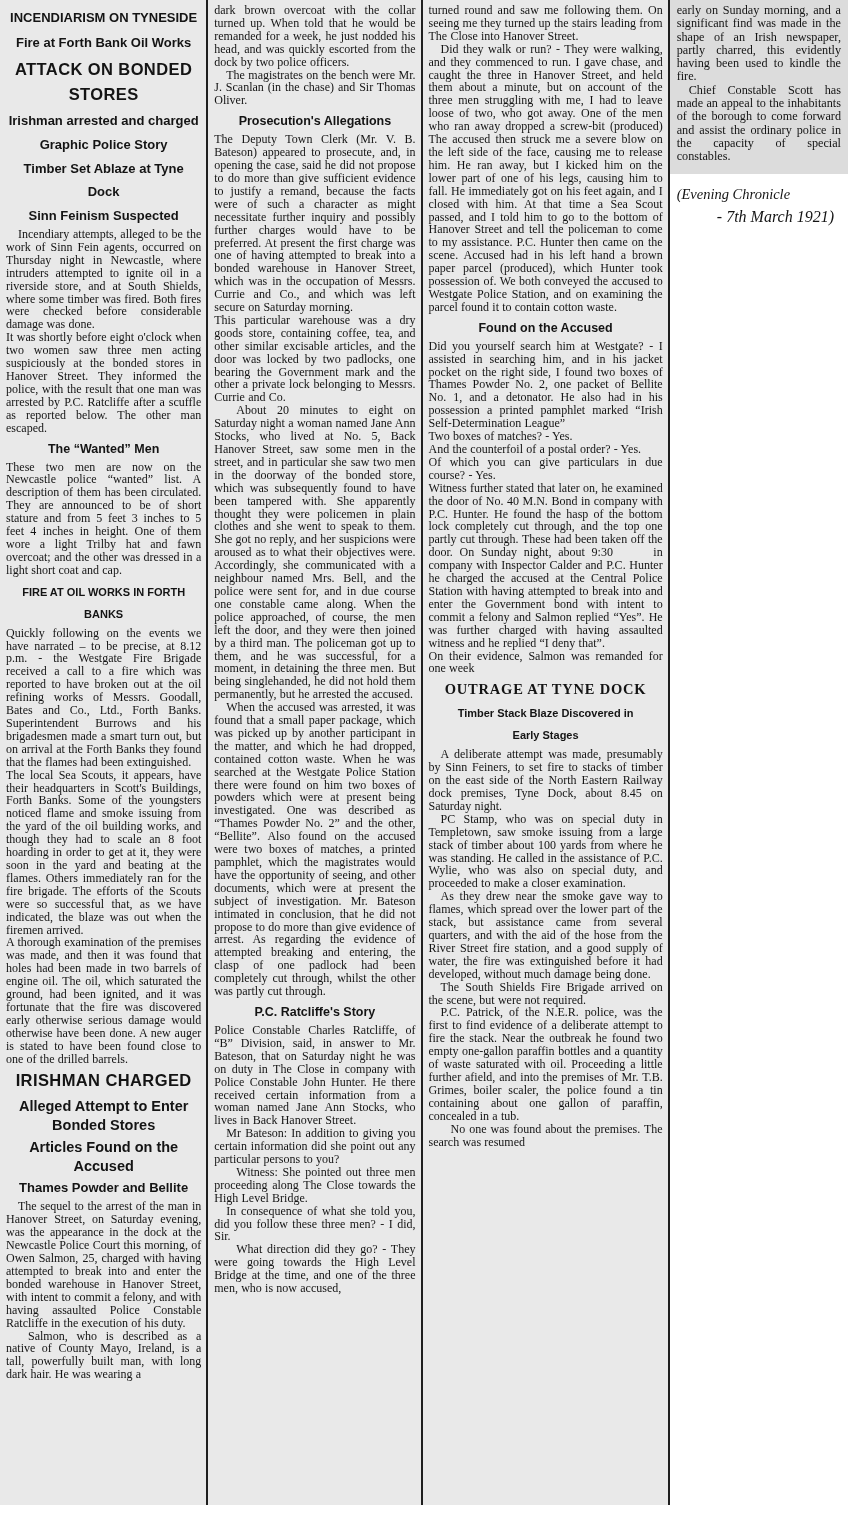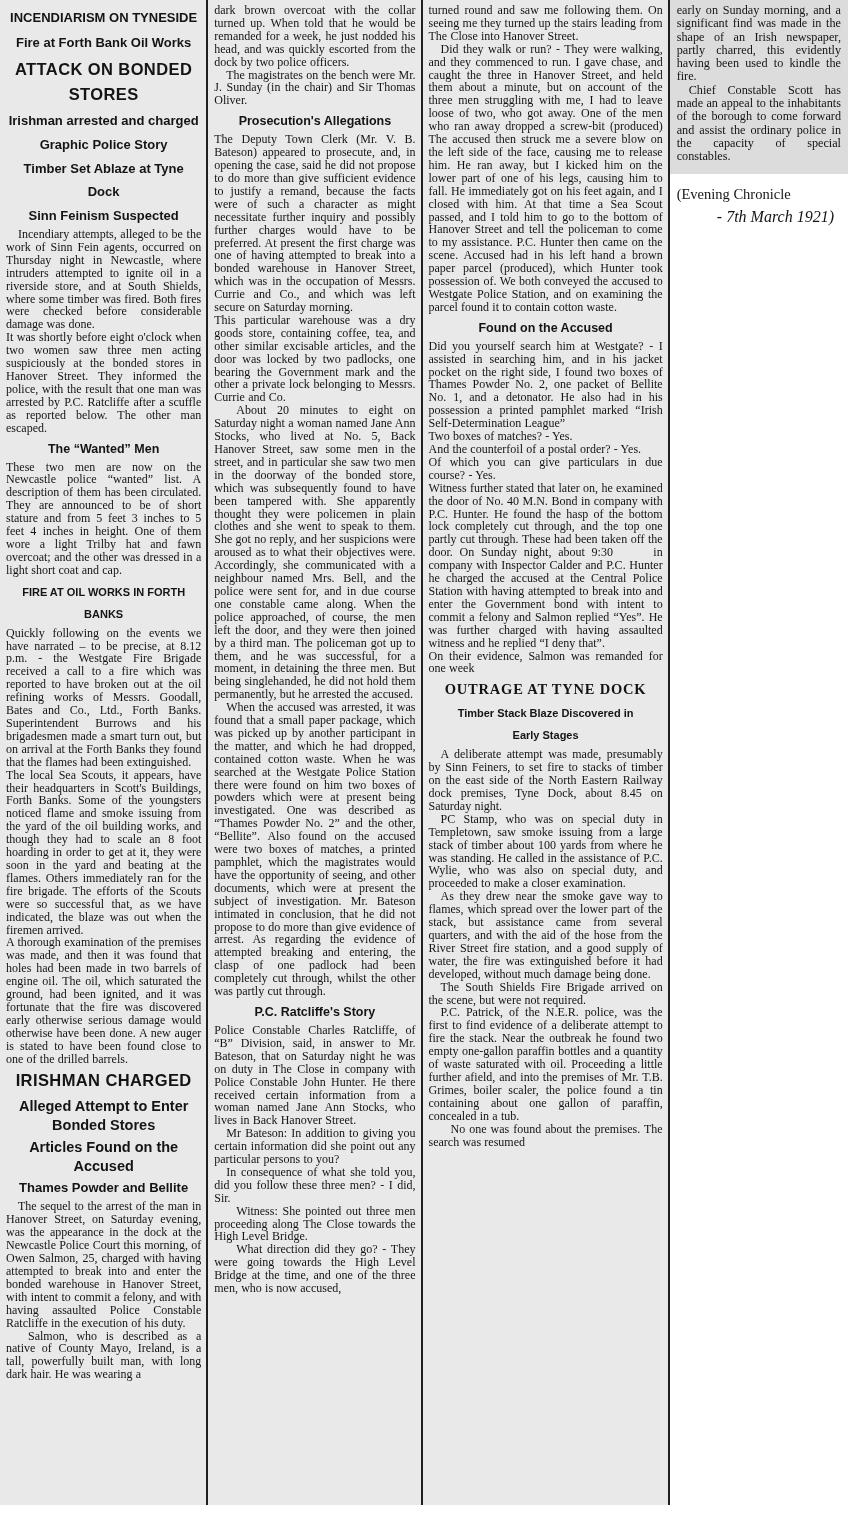--- a/index.html
+++ b/index.html
@@ -25,21 +25,21 @@
   .hlg{font-size:13px;line-height:23px;margin:2px 0;}
   .hxl{font-size:16.5px;line-height:25px;letter-spacing:.4px;margin:3px 0 2px;}
   .hmd{font-size:14.5px;line-height:18.5px;margin:4px 0 2px;}
   .hsm{font-size:13px;line-height:19px;margin:3px 0;}
   .hsub{font-size:12.5px;line-height:16px;margin:6px 0 4px;}
   .hsec{font-size:11px;line-height:16px;margin:6px 0 4px;}
   .hsec.tall{line-height:22px;margin:4px 0 2px;}
   .hserif{font-family:"Liberation Serif", serif;font-weight:bold;font-size:14.5px;letter-spacing:.8px;text-align:center;margin:6px 0 2px;}
   .highlight{background:var(--hl-bg);padding:4px 7px 10px 7px;}
   .highlight .p{font-size:12.2px;line-height:13.3px;}
-  .attr1{font-size:14.5px;padding:12px 0 0 7px;}
+  .attr1{font-style:italic;font-size:14.5px;padding:12px 0 0 7px;}
   .attr2{font-style:italic;font-size:16px;text-align:right;padding:5px 14px 0 0;}
   .bottom-strip{height:8px;background:#ffffff;}
 </style>
 </head>
 <body style="background: rgb(255, 255, 255);">
 
 <div class="page">
   <div class="col c1">
       <div class="blk hlg">INCENDIARISM ON TYNESIDE</div>
       <div class="blk hlg">Fire at Forth Bank Oil Works</div>
@@ -64,31 +64,31 @@
 Bonded Stores</div>
       <div class="blk hmd">Articles Found on the
 Accused</div>
       <div class="blk hsm">Thames Powder and Bellite</div>
       <div class="blk p in">The sequel to the arrest of the man in Hanover Street, on Saturday evening, was the appearance in the dock at the Newcastle Police Court this morning, of Owen Salmon, 25, charged with having attempted to break into and enter the bonded warehouse in Hanover Street, with intent to commit a felony, and with having assaulted Police Constable Ratcliffe in the execution of his duty.</div>
       <div class="blk p in2">Salmon, who is described as a native of County Mayo, Ireland, is a tall, powerfully built man, with long dark hair. He was wearing a</div>
     </div>
   <div class="vr"></div>
   <div class="col c2">
       <div class="blk p">dark brown overcoat with the collar turned up. When told that he would be remanded for a week, he just nodded his head, and was quickly escorted from the dock by two police officers.</div>
-      <div class="blk p in">The magistrates on the bench were Mr. J. Sunday (in the chair) and Sir Thomas Oliver.</div>
+      <div class="blk p in">The magistrates on the bench were Mr. J. Scanlan (in the chase) and Sir Thomas Oliver.</div>
       <div class="blk hsub">Prosecution's Allegations</div>
       <div class="blk p">The Deputy Town Clerk (Mr. V. B. Bateson) appeared to prosecute, and, in opening the case, said he did not propose to do more than give sufficient evidence to justify a remand, because the facts were of such a character as might necessitate further inquiry and possibly further charges would have to be preferred. At present the first charge was one of having attempted to break into a bonded warehouse in Hanover Street, which was in the occupation of Messrs. Currie and Co., and which was left secure on Saturday morning.</div>
       <div class="blk p">This particular warehouse was a dry goods store, containing coffee, tea, and other similar excisable articles, and the door was locked by two padlocks, one bearing the Government mark and the other a private lock belonging to Messrs. Currie and Co.</div>
       <div class="blk p in2">About 20 minutes to eight on Saturday night a woman named Jane Ann Stocks, who lived at No. 5, Back Hanover Street, saw some men in the street, and in particular she saw two men in the doorway of the bonded store, which was subsequently found to have been tampered with. She apparently thought they were policemen in plain clothes and she went to speak to them. She got no reply, and her suspicions were aroused as to what their objectives were. Accordingly, she communicated with a neighbour named Mrs. Bell, and the police were sent for, and in due course one constable came along. When the police approached, of course, the men left the door, and they were then joined by a third man. The policeman got up to them, and he was successful, for a moment, in detaining the three men. But being singlehanded, he did not hold them permanently, but he arrested the accused.</div>
       <div class="blk p in">When the accused was arrested, it was found that a small paper package, which was picked up by another participant in the matter, and which he had dropped, contained cotton waste. When he was searched at the Westgate Police Station there were found on him two boxes of powders which were at present being investigated. One was described as “Thames Powder No. 2” and the other, “Bellite”. Also found on the accused were two boxes of matches, a printed pamphlet, which the magistrates would have the opportunity of seeing, and other documents, which were at present the subject of investigation. Mr. Bateson intimated in conclusion, that he did not propose to do more than give evidence of arrest. As regarding the evidence of attempted breaking and entering, the clasp of one padlock had been completely cut through, whilst the other was partly cut through.</div>
       <div class="blk hsub">P.C. Ratcliffe's Story</div>
       <div class="blk p">Police Constable Charles Ratcliffe, of “B” Division, said, in answer to Mr. Bateson, that on Saturday night he was on duty in The Close in company with Police Constable John Hunter. He there received certain information from a woman named Jane Ann Stocks, who lives in Back Hanover Street.</div>
       <div class="blk p in">Mr Bateson: In addition to giving you certain information did she point out any particular persons to you?</div>
+      <div class="blk p in2">Witness: She pointed out three men proceeding along The Close towards the High Level Bridge.</div>
       <div class="blk p in">In consequence of what she told you, did you follow these three men? - I did, Sir.</div>
-      <div class="blk p in2">Witness: She pointed out three men proceeding along The Close towards the High Level Bridge.</div>
       <div class="blk p in2">What direction did they go? - They were going towards the High Level Bridge at the time, and one of the three men, who is now accused,</div>
     </div>
   <div class="vr"></div>
   <div class="col c3">
       <div class="blk p">turned round and saw me following them. On seeing me they turned up the stairs leading from The Close into Hanover Street.</div>
       <div class="blk p in">Did they walk or run? - They were walking, and they commenced to run. I gave chase, and caught the three in Hanover Street, and held them about a minute, but on account of the three men struggling with me, I had to leave loose of two, who got away. One of the men who ran away dropped a screw-bit (produced) The accused then struck me a severe blow on the left side of the face, causing me to release him. He ran away, but I kicked him on the lower part of one of his legs, causing him to fall. He immediately got on his feet again, and I closed with him. At that time a Sea Scout passed, and I told him to go to the bottom of Hanover Street and tell the policeman to come to my assistance. P.C. Hunter then came on the scene. Accused had in his left hand a brown paper parcel (produced), which Hunter took possession of. We both conveyed the accused to Westgate Police Station, and on examining the parcel found it to contain cotton waste.</div>
       <div class="blk hsub">Found on the Accused</div>
       <div class="blk p">Did you yourself search him at Westgate? - I assisted in searching him, and in his jacket pocket on the right side, I found two boxes of Thames Powder No. 2, one packet of Bellite No. 1, and a detonator. He also had in his possession a printed pamphlet marked “Irish Self-Determination League”</div>
       <div class="blk p">Two boxes of matches? - Yes.</div>
       <div class="blk p">And the counterfoil of a postal order? - Yes.</div>

